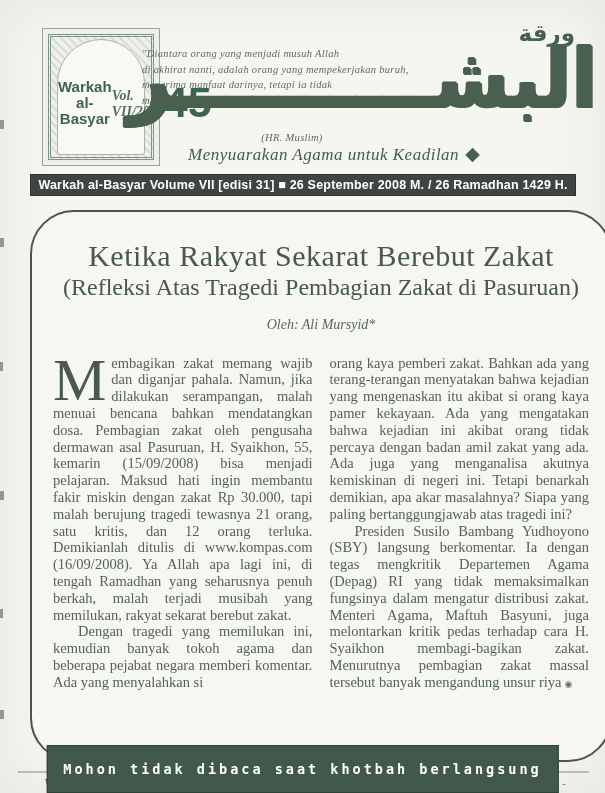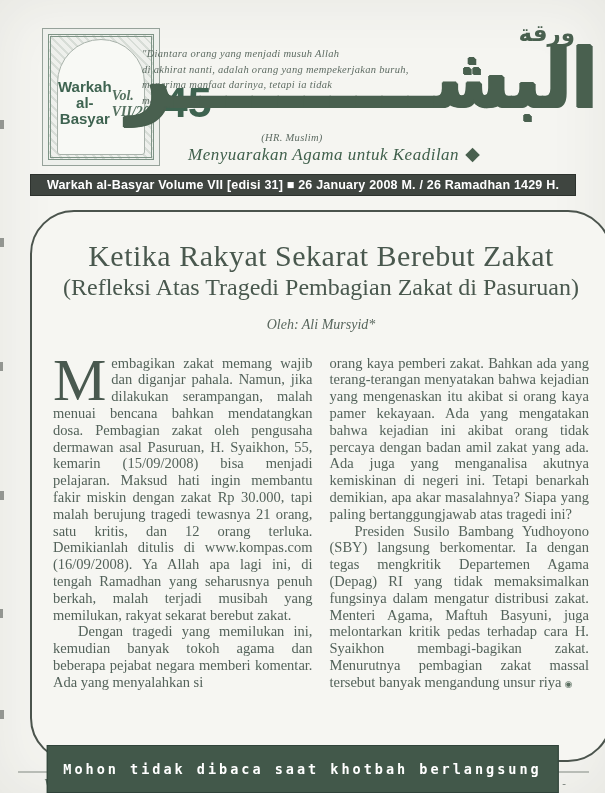--- a/index.html
+++ b/index.html
@@ -135,21 +135,21 @@
   </div>
 
   <div class="arabic-small">ورقة</div>
   <div class="arabic-title">البشــــــــــر</div>
 
   <div class="tagline">
     <span>Menyuarakan Agama untuk Keadilan</span><span class="tagline-ornament">◆</span>
   </div>
 
   <div class="issue-banner">
-    <span>Warkah al-Basyar Volume  VII [edisi 31] ■ 26 January 2008 M. / 26 Ramadhan 1429 H.</span>
+    <span>Warkah al-Basyar Volume  VII [edisi 31] ■ 26 September 2008 M. / 26 Ramadhan 1429 H.</span>
   </div>
 
   <div class="article-box">
     <div class="article-title">Ketika Rakyat Sekarat Berebut Zakat</div>
     <div class="article-subtitle">(Refleksi Atas Tragedi Pembagian Zakat di Pasuruan)</div>
     <div class="article-byline">Oleh: Ali Mursyid*</div>
 
     <div class="columns">
       <div class="col">
         <p><span class="dropcap">M</span><span>embagikan zakat memang wajib dan diganjar pahala. Namun, jika dilakukan serampangan, malah menuai bencana bahkan mendatangkan dosa. Pembagian zakat oleh pengusaha dermawan asal Pasuruan, H. Syaikhon, 55, kemarin (15/09/2008) bisa menjadi pelajaran. Maksud hati ingin membantu fakir miskin dengan zakat Rp 30.000, tapi malah berujung tragedi tewasnya 21 orang, satu kritis, dan 12 orang terluka. Demikianlah ditulis di www.kompas.com (16/09/2008). Ya Allah apa lagi ini, di tengah Ramadhan yang seharusnya penuh berkah, malah terjadi musibah yang memilukan, rakyat sekarat berebut zakat.</span></p>

